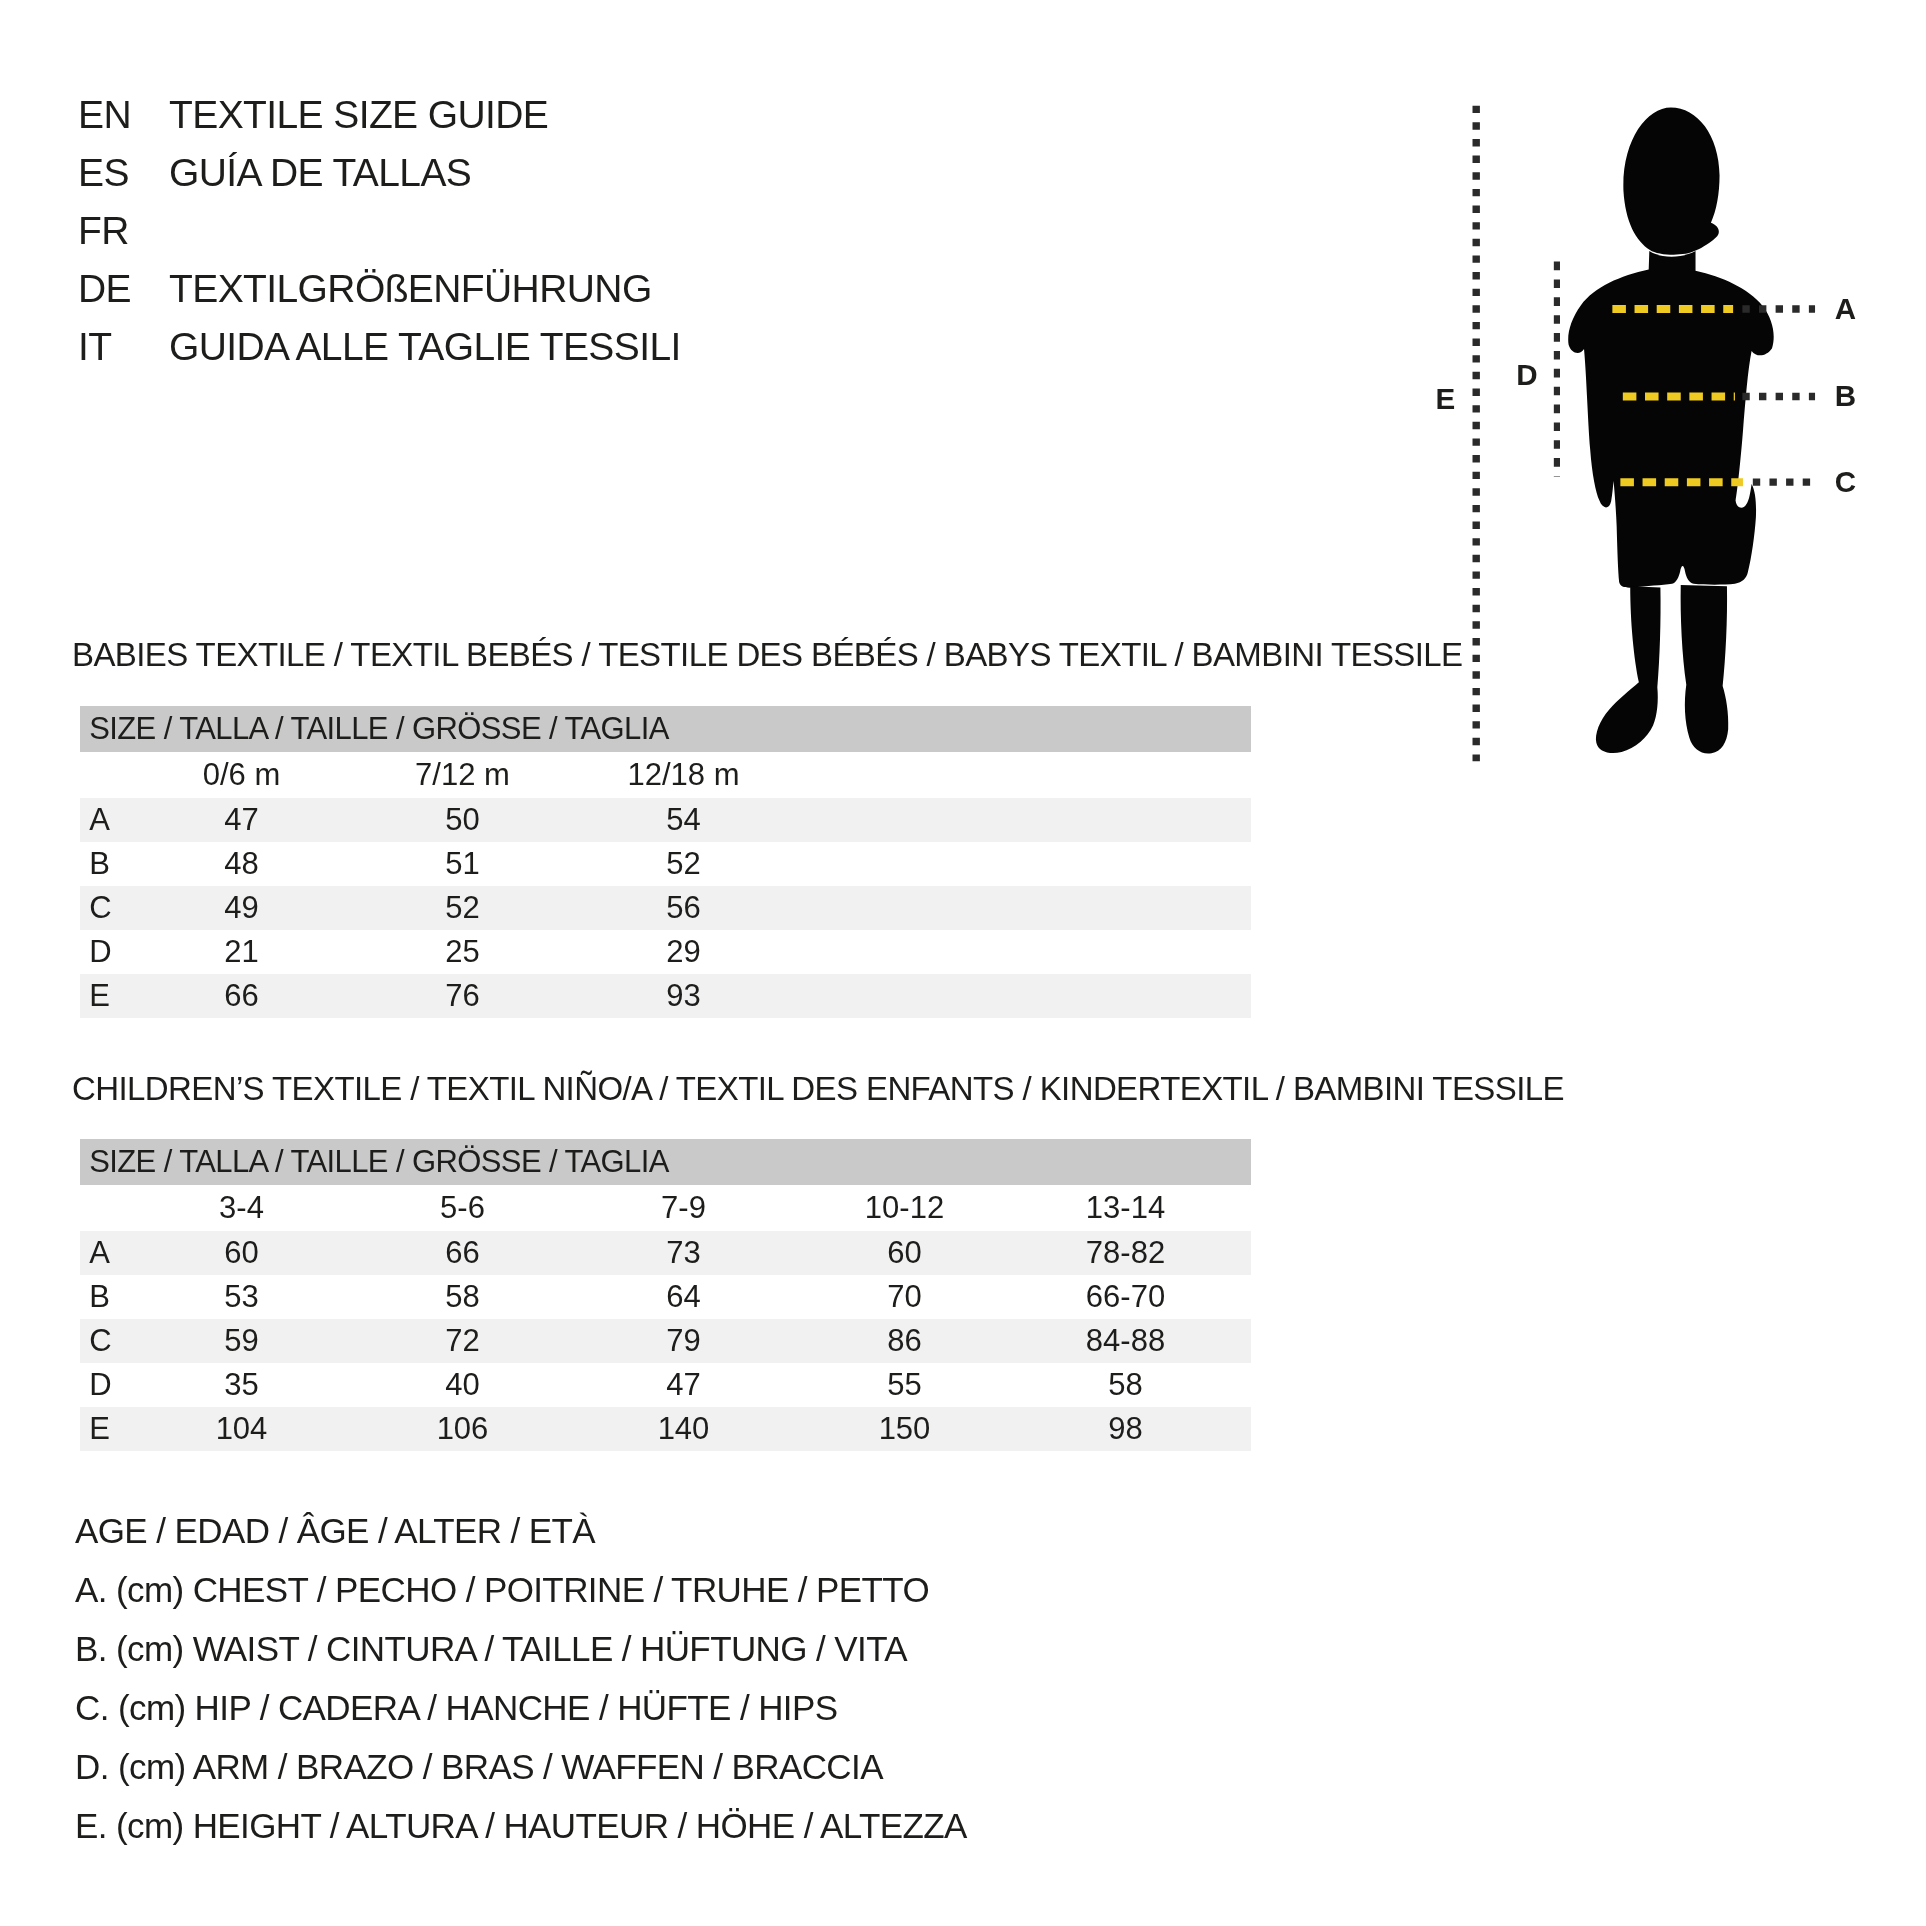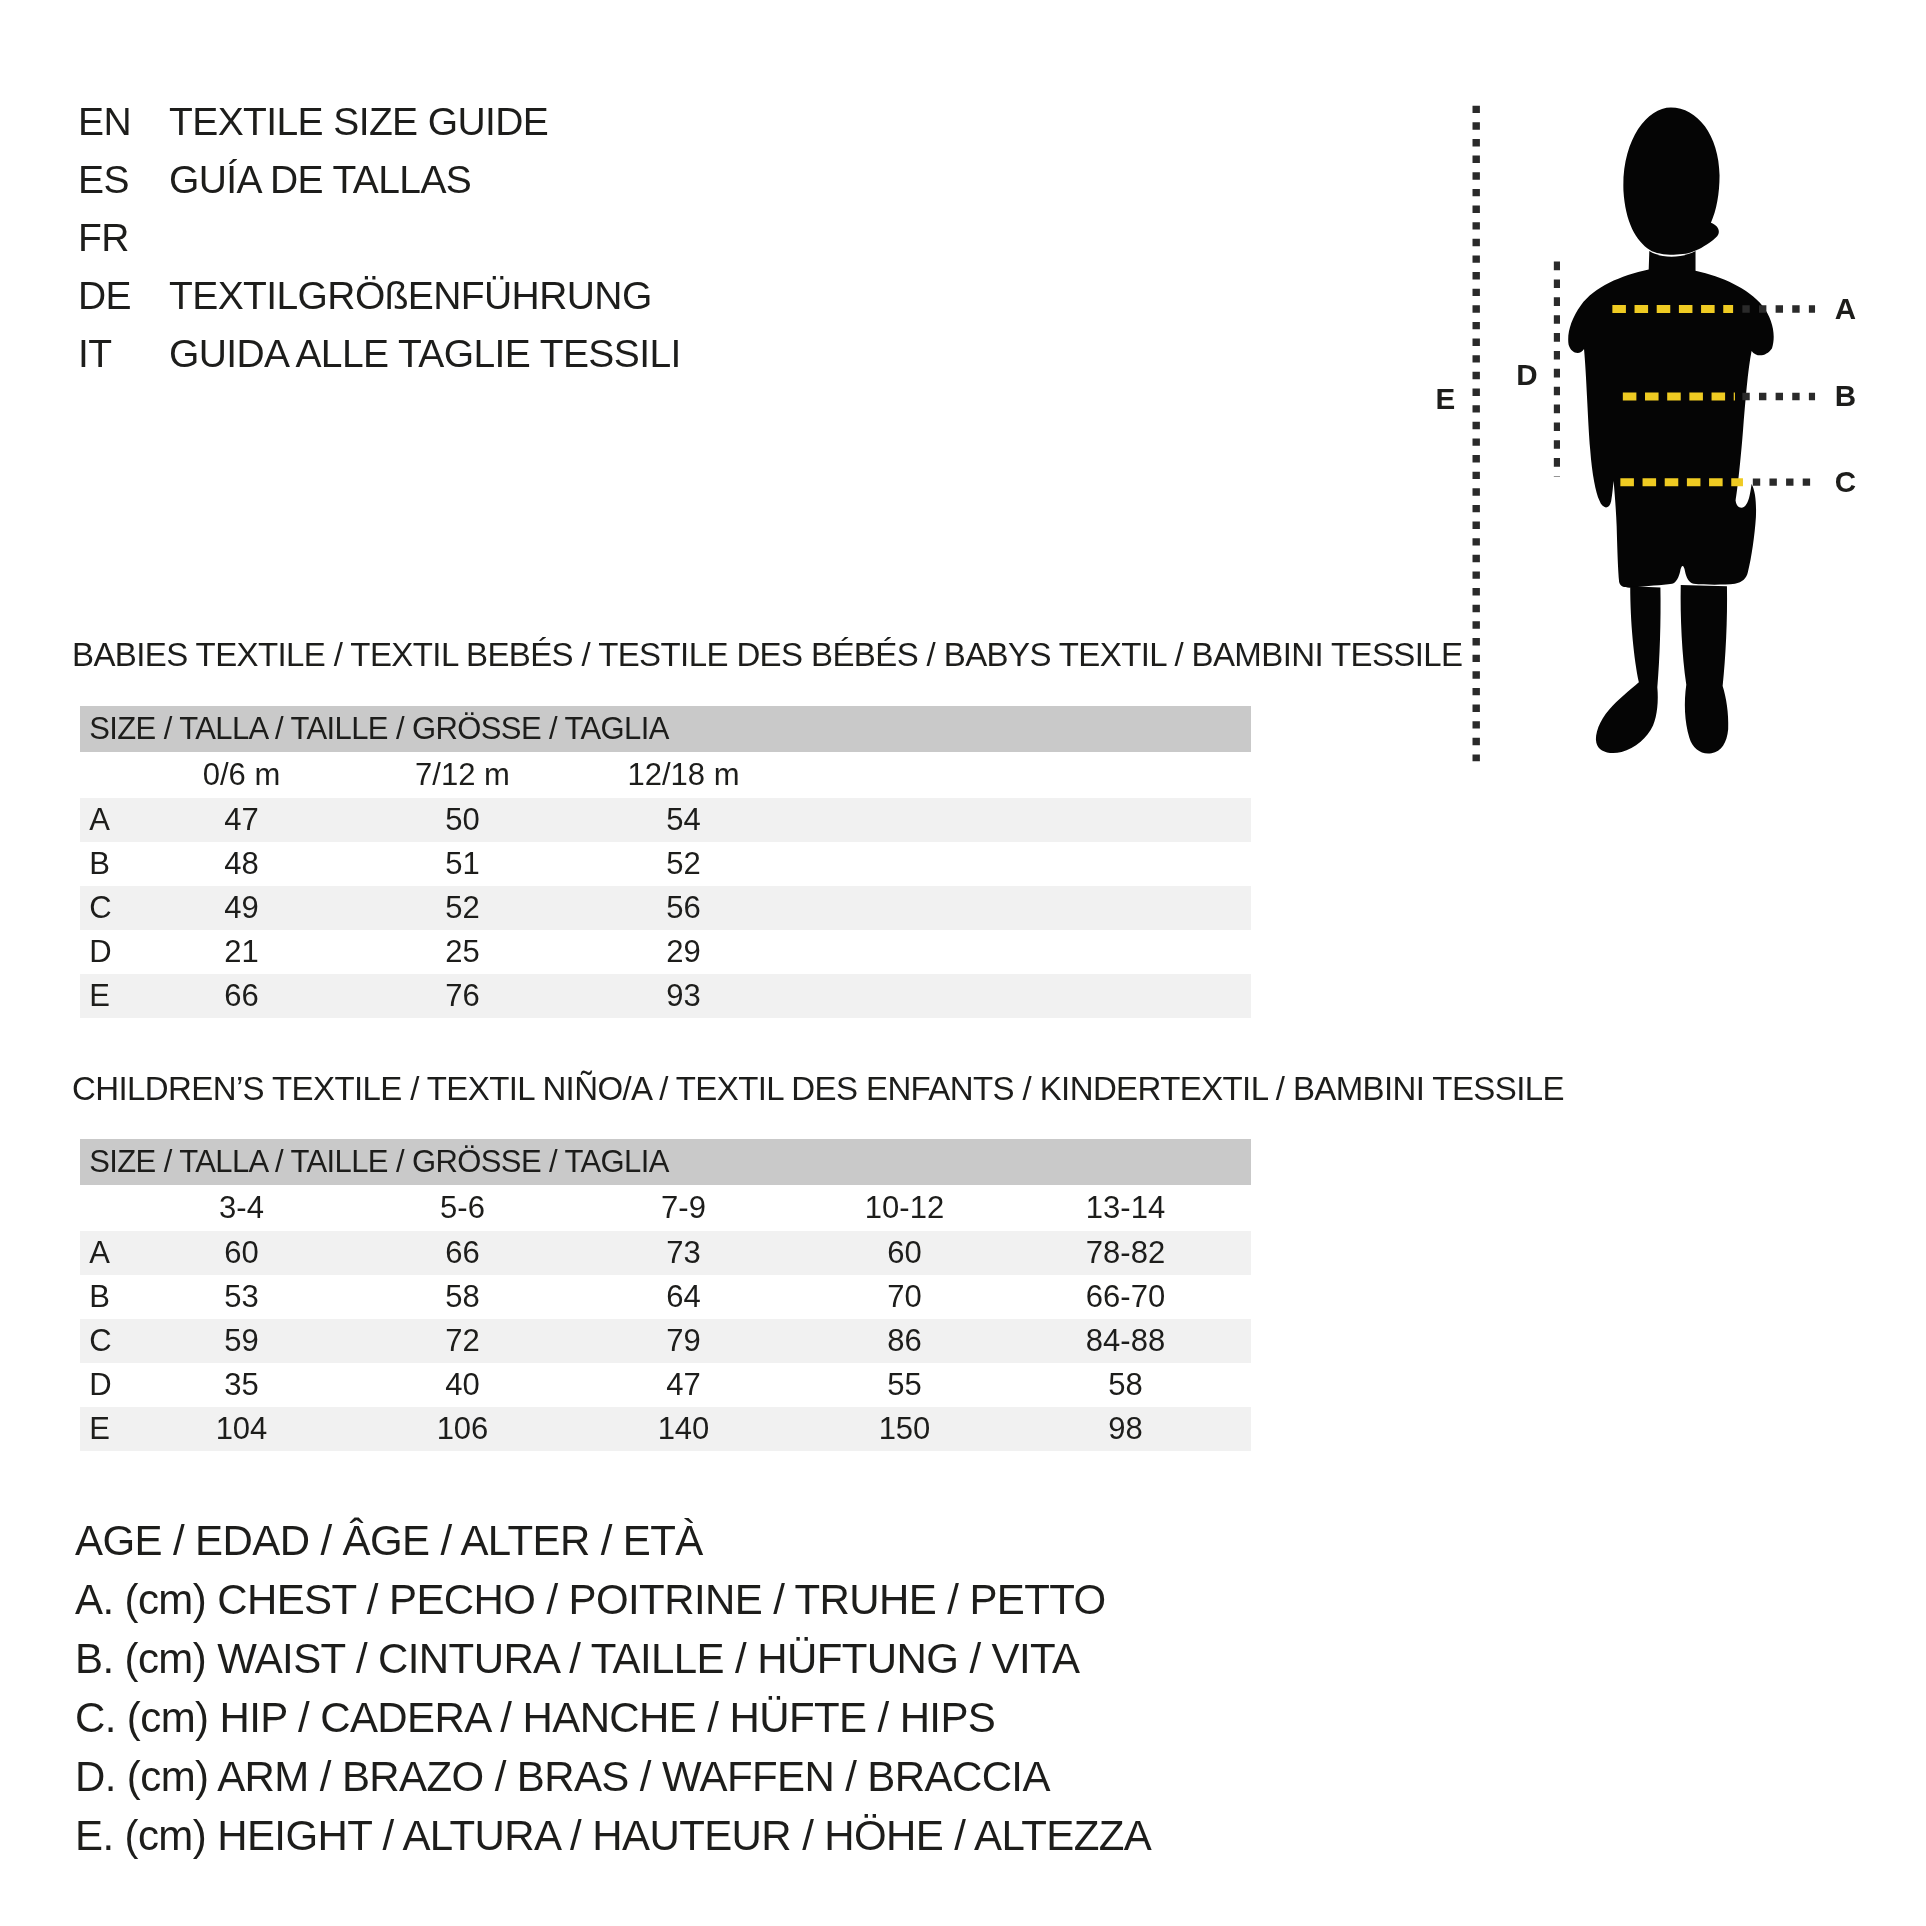--- a/index.html
+++ b/index.html
@@ -5,39 +5,39 @@
   html,body{margin:0;padding:0;background:#ffffff;}
   body{
     position:relative;
     width:1926px;height:1926px;
     overflow:hidden;
     font-family:"Liberation Sans","DejaVu Sans",sans-serif;
     color:#1d1d1b;
   }
   
   .lang-block{position:absolute;left:78px;top:93px;}
-  .lang-row{display:flex;align-items:center;height:58px;font-size:39px;letter-spacing:-0.6px;white-space:nowrap;}
+  .lang-row{display:flex;align-items:flex-start;height:58px;font-size:39px;letter-spacing:-0.6px;white-space:nowrap;}
   .lang-code{width:91px;flex:0 0 91px;}
   
   .section-title{position:absolute;left:72px;font-size:33px;line-height:33px;letter-spacing:-0.6px;white-space:nowrap;}
   #babies-title{top:638px;}
   #children-title{top:1072px;}
   
   .size-table{position:absolute;left:80px;width:1171px;}
   #babies-table{top:706px;}
   #children-table{top:1139px;}
   .size-band{height:46px;background:#c9c9c9;display:flex;align-items:center;padding-left:9.2px;font-size:31px;letter-spacing:-0.6px;box-sizing:border-box;}
   .t-row{display:flex;align-items:center;height:44px;font-size:31px;}
   .t-colhead{height:46px;}
   .t-row.alt{background:#f1f1f1;}
   .cell-label{width:51px;flex:0 0 51px;padding-left:9.2px;box-sizing:border-box;}
   .cell{width:221px;flex:0 0 221px;text-align:center;}
   
   .legend{position:absolute;left:75px;top:1511px;}
-  .legend-line{display:flex;align-items:center;height:59px;font-size:42px;letter-spacing:-0.6px;white-space:nowrap;}
+  .legend-line{display:flex;align-items:flex-start;height:59px;font-size:35px;letter-spacing:-0.6px;white-space:nowrap;}
   
   .figure{position:absolute;left:1417px;top:86px;width:509px;height:690px;}
   .figure svg{display:block;width:509px;height:690px;}
   .fig-label{font-family:"Liberation Sans","DejaVu Sans",sans-serif;font-size:48px;font-weight:bold;fill:#1d1d1b;}
 </style>
 </head>
 <body>
 
 <div class="lang-block">
     <div class="lang-row">

